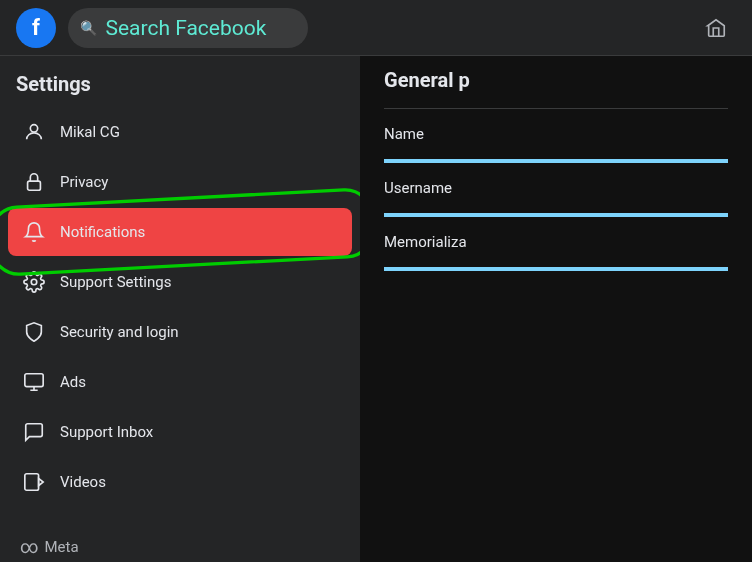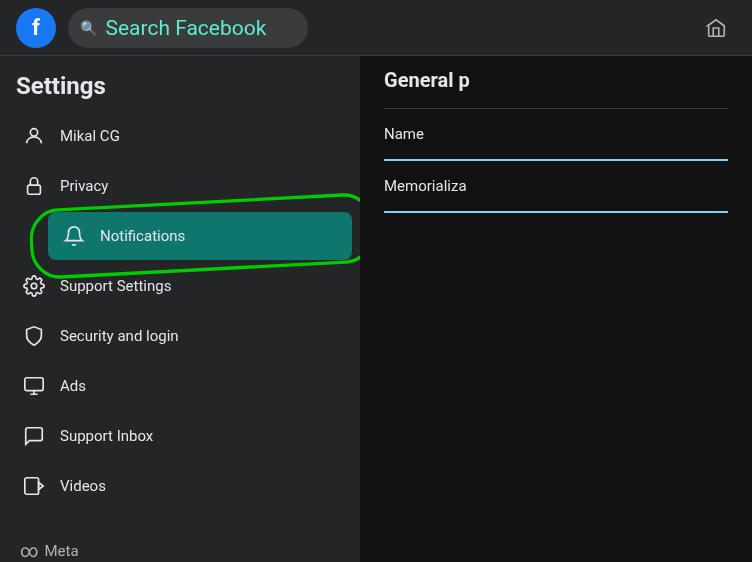--- a/index.html
+++ b/index.html
@@ -94,41 +94,40 @@
       width: 360px;
       background: #242526;
       padding: 16px 8px;
       display: flex;
       flex-direction: column;
       overflow-y: auto;
       flex-shrink: 0;
     }
 
     .sidebar-title {
-      font-size: 24px;
+      font-size: 20px;
       font-weight: 700;
       color: #e4e6eb;
       padding: 0 8px 12px 8px;
     }
 
     .sidebar-item {
       display: flex;
       align-items: center;
       gap: 12px;
       padding: 10px 12px;
       border-radius: 8px;
       cursor: pointer;
       transition: background 0.15s;
       margin-bottom: 2px;
       text-align: center;
     }
 
     .sidebar-item.active {
-      background: #0f766e;
-      margin-left: 40px;
+      background: #ef4444;
     }
 
     .sidebar-item-label {
       font-size: 15px;
       font-weight: 400;
       color: #e4e6eb;
     }
 
     .sidebar-icon {
       width: 28px;
@@ -215,21 +214,21 @@
     }
 
     .content-divider {
       height: 1px;
       background: #3a3b3c;
       margin-bottom: 0;
     }
 
     .content-row {
       padding: 16px 0;
-      border-bottom: 2px solid #7dd3fc;
+      border-bottom: 4px solid #7dd3fc;
       font-size: 15px;
       color: #e4e6eb;
     }
   </style>
 </head>
 <body>
 
 <nav class="topnav">
   <div class="fb-logo">
     <span>f</span>
@@ -340,17 +339,18 @@
       </div>
 
     </div>
   </aside>
 
   <main class="content-area">
     <div class="content-inner">
       <div class="content-title">General p</div>
       <div class="content-divider"></div>
       <div class="content-row">Name</div>
+      <div class="content-row">Username</div>
       <div class="content-row">Memorializa</div>
     </div>
   </main>
 
 </div>
 
 </body></html>

